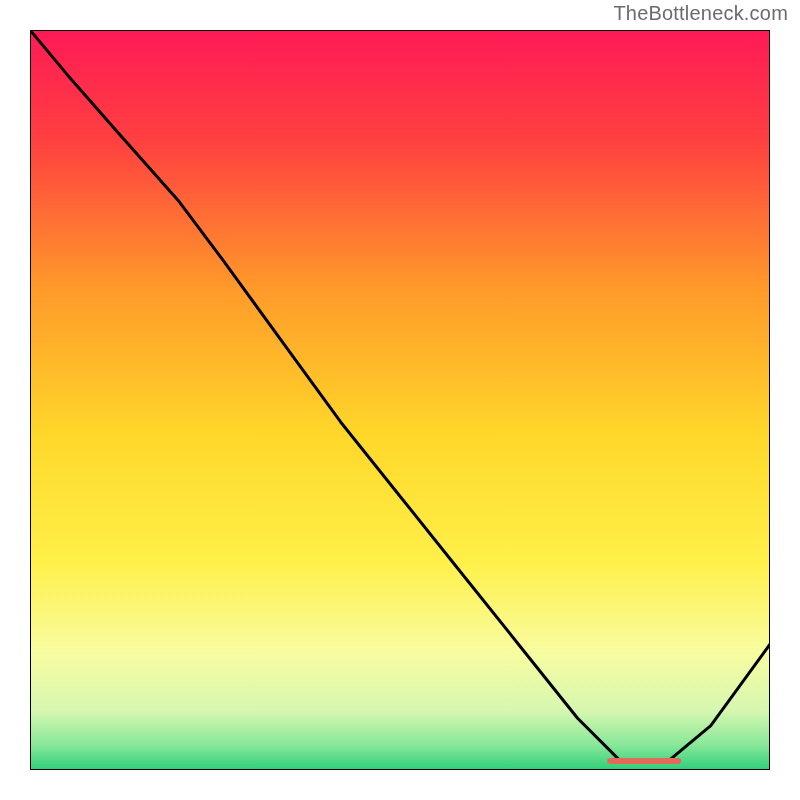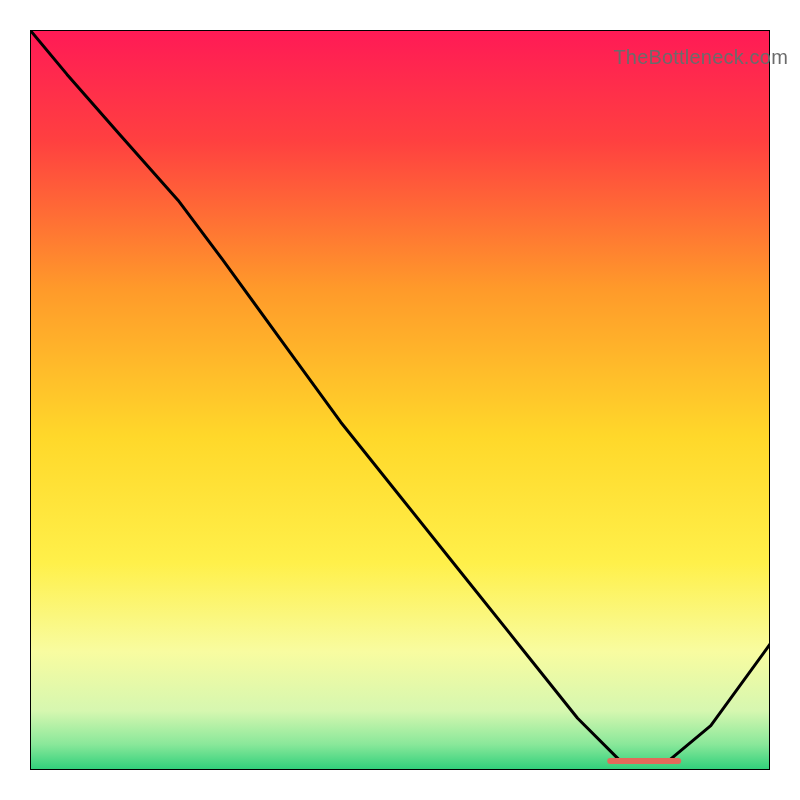--- a/index.html
+++ b/index.html
@@ -14,21 +14,20 @@
   }
   .watermark {
     position: absolute;
     top: 2px;
     right: 12px;
     font-size: 20px;
     color: #6b6b6b;
     font-weight: 400;
     z-index: 10;
     letter-spacing: 0.2px;
-    margin-top: 44px;
   }
   .plot-area {
     position: absolute;
     left: 30px;
     top: 30px;
     width: 740px;
     height: 740px;
     box-sizing: border-box;
   }
   .gradient-bg {

